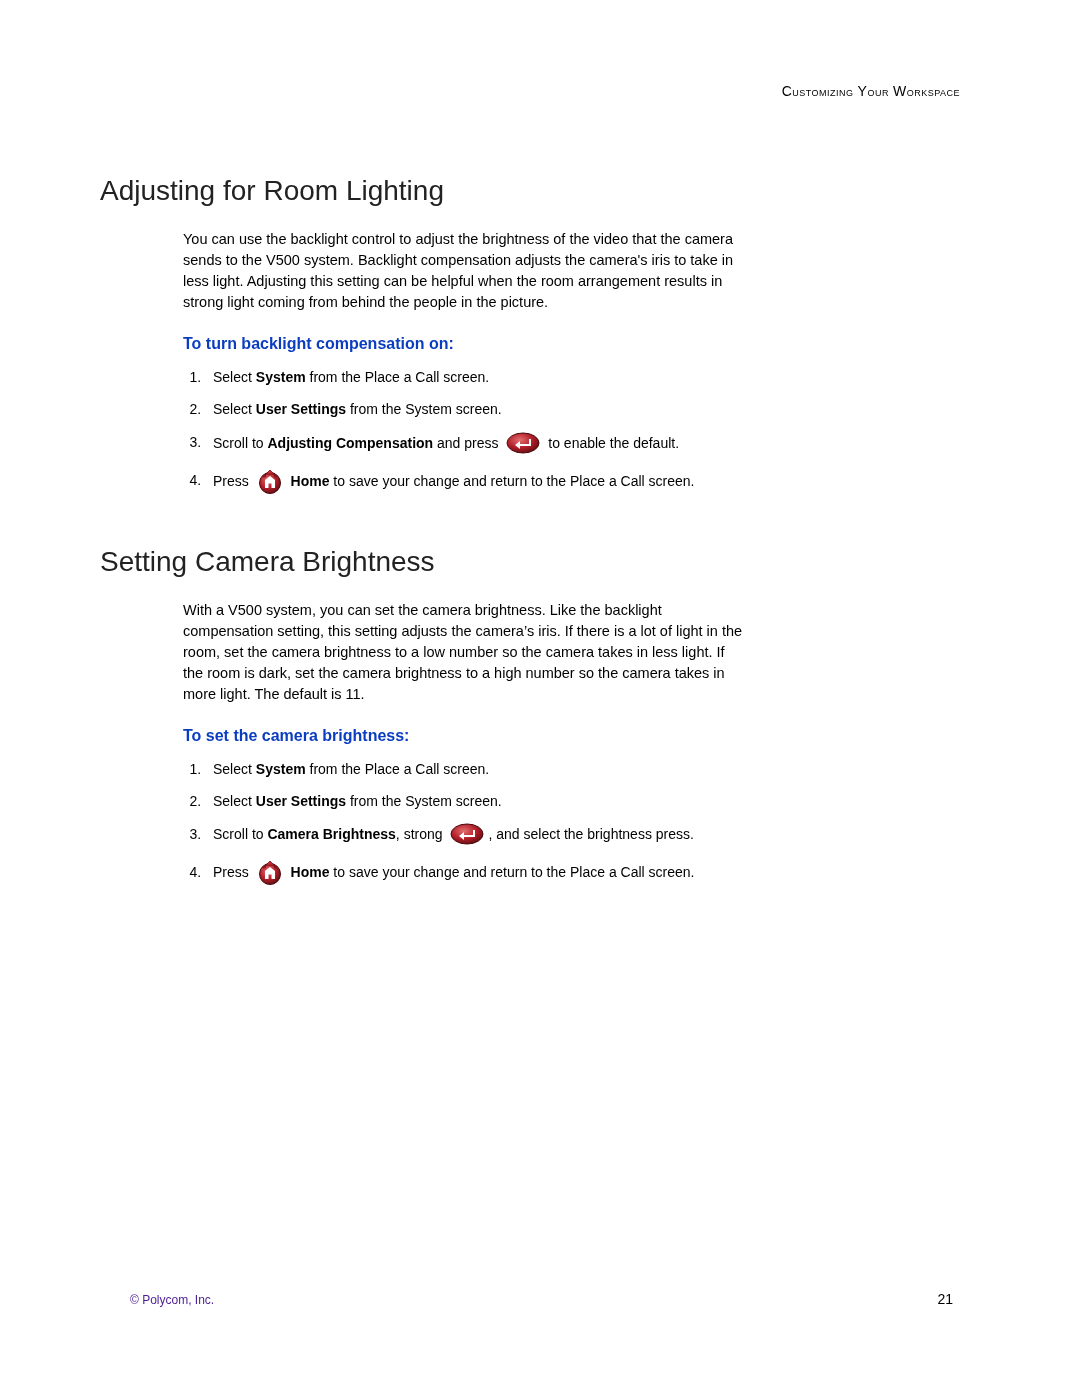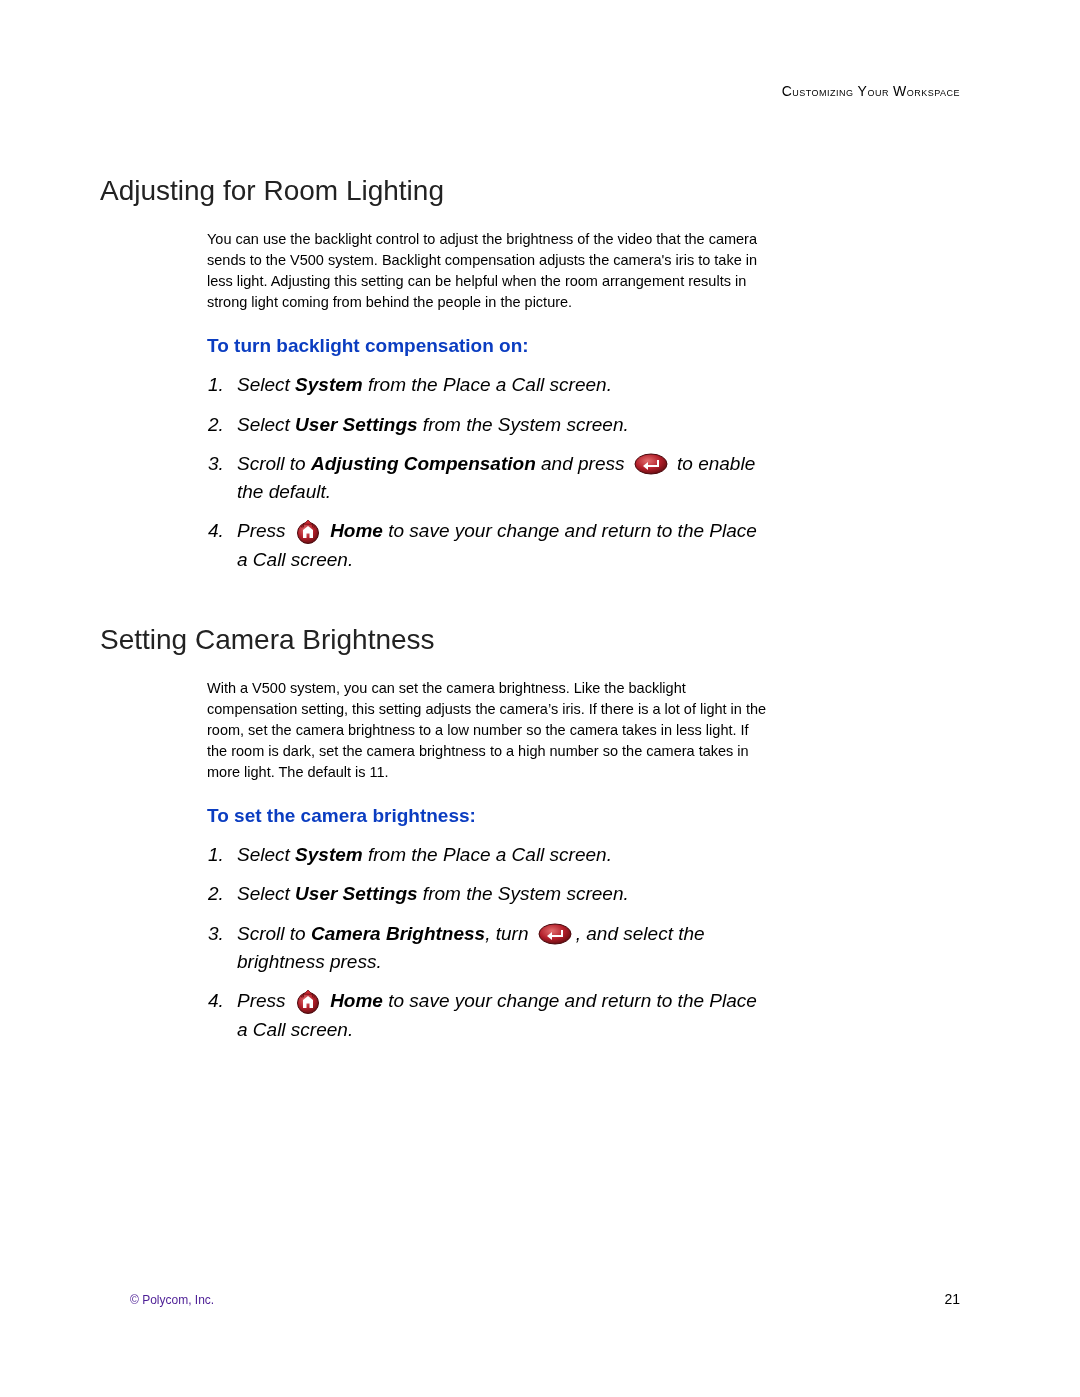--- a/index.html
+++ b/index.html
@@ -35,41 +35,40 @@
     font-weight: 400;
     font-size: 28px;
     color: #222;
     margin: 0 0 22px 0;
     padding: 0;
   }
   .section {
     margin-bottom: 50px;
   }
   .section-body {
-    margin-left: 107px;
+    margin-left: 83px;
     width: 560px;
   }
   p.body-text {
     font-size: 14.5px;
     line-height: 1.45;
     margin: 0 0 22px 0;
     color: #000;
   }
   p.blue-sub {
     color: #0b3dc1;
     font-weight: 700;
-    font-size: 19px;
+    font-size: 16px;
     margin: 0 0 14px 0;
   }
   ol.steps {
     margin: 0 0 10px 0;
     padding-left: 22px;
-    font-size: 19px;
+    font-size: 14px;
     line-height: 1.45;
-    font-style: italic;
   }
   ol.steps > li {
     margin-bottom: 12px;
     padding-left: 8px;
   }
   .b { font-weight: 700; }
   .icon {
     display: inline-block;
     vertical-align: middle;
     margin: 0 4px 2px 4px;
@@ -77,21 +76,21 @@
   .icon svg { display: block; }
   .footer-left {
     position: absolute;
     left: 130px;
     bottom: 90px;
     font-size: 12px;
     color: #4c1d95;
   }
   .footer-right {
     position: absolute;
-    right: 120px;
+    right: 127px;
     bottom: 90px;
     font-size: 14px;
     color: #000;
   }
   .content-start {
     margin-top: 95px;
   }
 </style>
 </head>
 <body>
@@ -154,21 +153,21 @@
         <p class="body-text">With a V500 system, you can set the camera brightness. Like the backlight compensation setting, this setting adjusts the camera’s iris. If there is a lot of light in the room, set the camera brightness to a low number so the camera takes in less light. If the room is dark, set the camera brightness to a high number so the camera takes in more light. The default is 11.</p>
         <p class="blue-sub">To set the camera brightness:</p>
         <ol class="steps">
           <li>
             <span>Select </span><span class="b">System</span><span> from the Place a Call screen.</span>
           </li>
           <li>
             <span>Select </span><span class="b">User Settings</span><span> from the System screen.</span>
           </li>
           <li>
-            <span>Scroll to </span><span class="b">Camera Brightness</span><span>, turn </span><span class="icon"><svg width="34" height="22" viewBox="0 0 34 22">
+            <span>Scroll to </span><span class="b">Camera Brightness</span><span>, strong </span><span class="icon"><svg width="34" height="22" viewBox="0 0 34 22">
                   <defs>
                     <radialGradient id="gEnter2" cx="40%" cy="35%" r="65%">
                       <stop offset="0%" stop-color="#e36f6f"></stop>
                       <stop offset="60%" stop-color="#b31f2a"></stop>
                       <stop offset="100%" stop-color="#6e0f14"></stop>
                     </radialGradient>
                   </defs>
                   <ellipse cx="17" cy="11" rx="16" ry="10" fill="url(#gEnter2)" stroke="#4a0a0e" stroke-width="1"></ellipse>
                   <path d="M 23 7 L 23 12 L 14 12 L 14 9 L 9 13 L 14 17 L 14 14 L 25 14 L 25 7 Z" fill="#ffffff"></path>
                 </svg></span><span>, and select the brightness press.</span>

